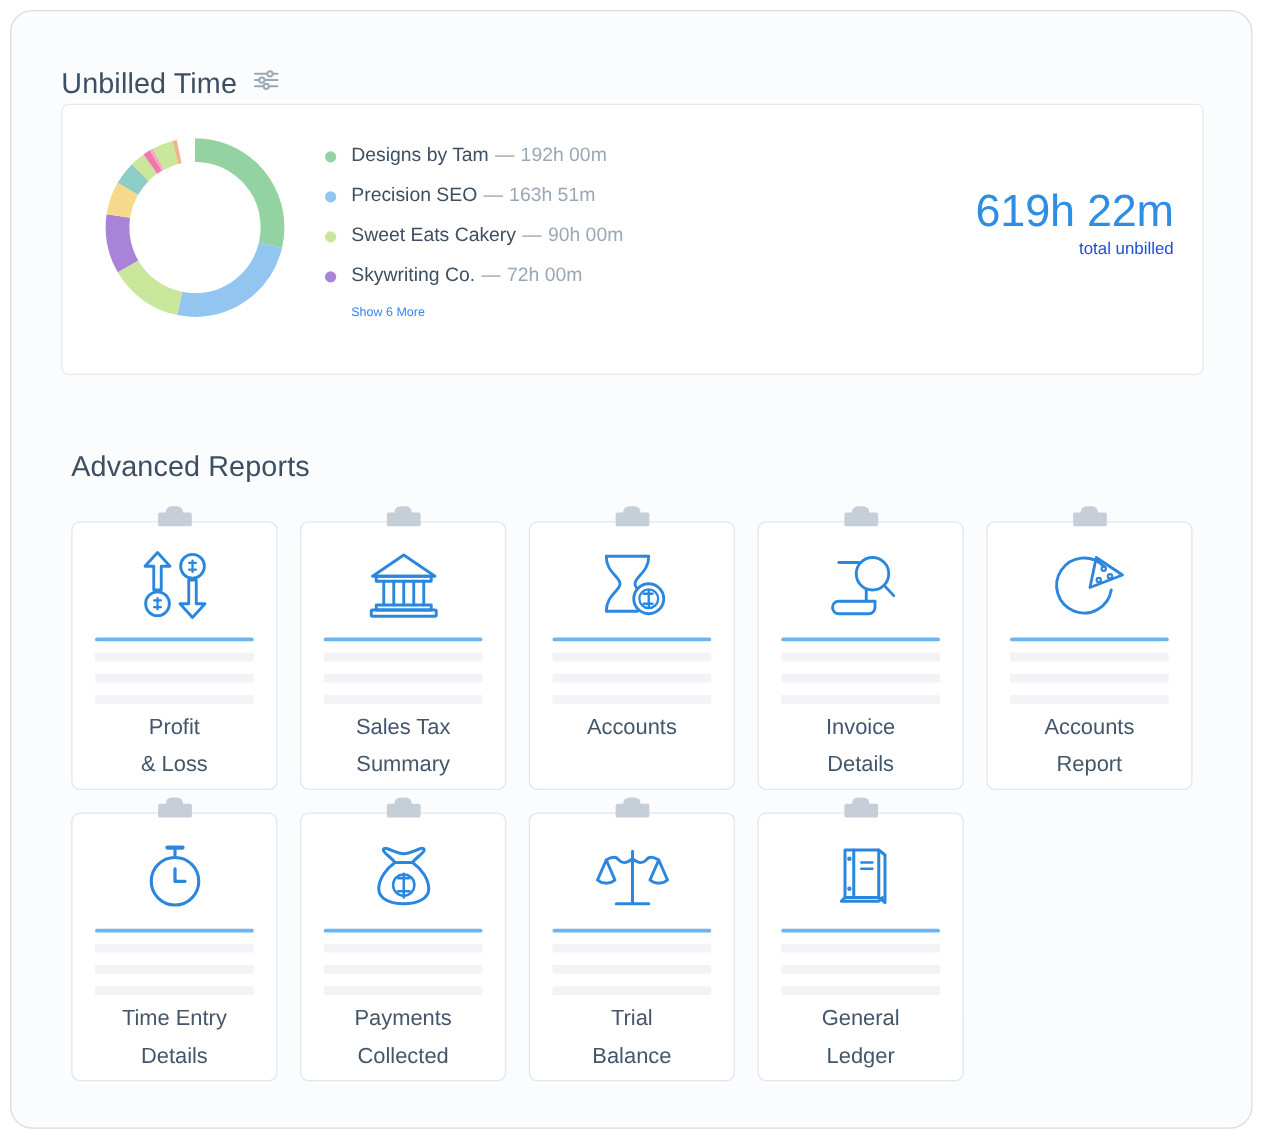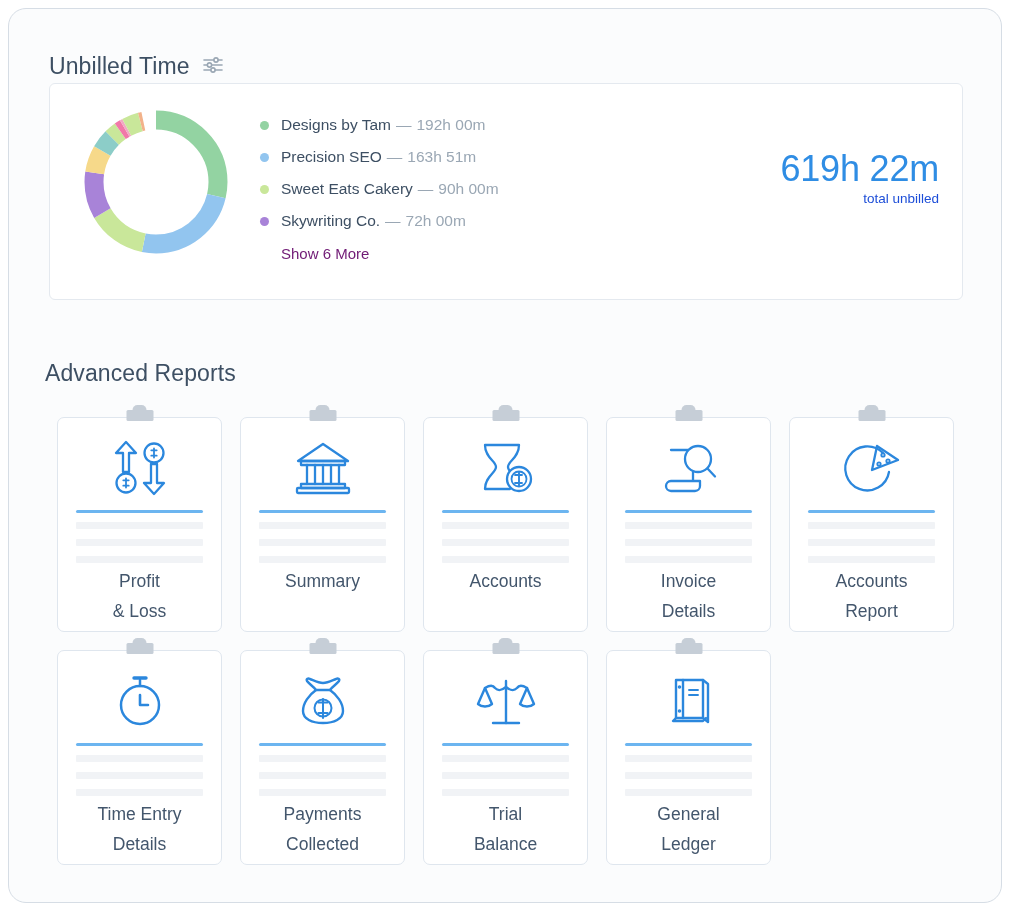--- a/index.html
+++ b/index.html
@@ -78,22 +78,22 @@
     color: #9aa7b4;
     margin: 0 5px;
   }
   .legend-value {
     font-size: 15.5px;
     color: #9aa7b4;
   }
   .show-more {
     margin-left: 21px;
     margin-top: 8px;
-    font-size: 15px;
-    color: #701a75;
+    font-size: 10px;
+    color: #3b82f6;
     cursor: pointer;
     display: inline-block;
   }
 
   .total-block {
     position: absolute;
     right: 23px; top: 22px;
     text-align: right;
     margin-top: 44px;
   }
@@ -277,21 +277,21 @@
 
       <span class="show-more">Show 6 More</span>
     </div>
 
     <div class="total-block">
       <div class="total-value">619h 22m</div>
       <div class="total-label">total unbilled</div>
     </div>
   </div>
 
-  <div class="section-head" style="left:36px; top:351px;">
+  <div class="section-head" style="left:48px; top:351px;">
     <span class="section-title">Advanced Reports</span>
   </div>
 
   <div class="reports-grid">
 
     <div class="report-card-slot">
       <div class="report-card">
         <span class="clip"></span>
         <div class="card-icon">
           <svg width="66" height="58" viewBox="0 0 66 58" fill="none" stroke="#2b87dd" stroke-width="2.3" stroke-linejoin="round" stroke-linecap="round">
@@ -328,20 +328,21 @@
             <rect x="5" y="48" width="52" height="5" rx="1"></rect>
           </svg>
         </div>
         <span class="blue-rule"></span>
         <div class="gray-lines">
           <div class="gray-line"></div>
             <div class="gray-line"></div>
             <div class="gray-line"></div>
         </div>
         <div class="card-label">
+          <div>Sales Tax</div>
           <div>Summary</div>
         </div>
       </div>
     </div>
 
     <div class="report-card-slot">
       <div class="report-card">
         <span class="clip"></span>
         <div class="card-icon">
           <svg width="62" height="56" viewBox="0 0 62 56" fill="none" stroke="#2b87dd" stroke-width="2.3" stroke-linejoin="round" stroke-linecap="round">

